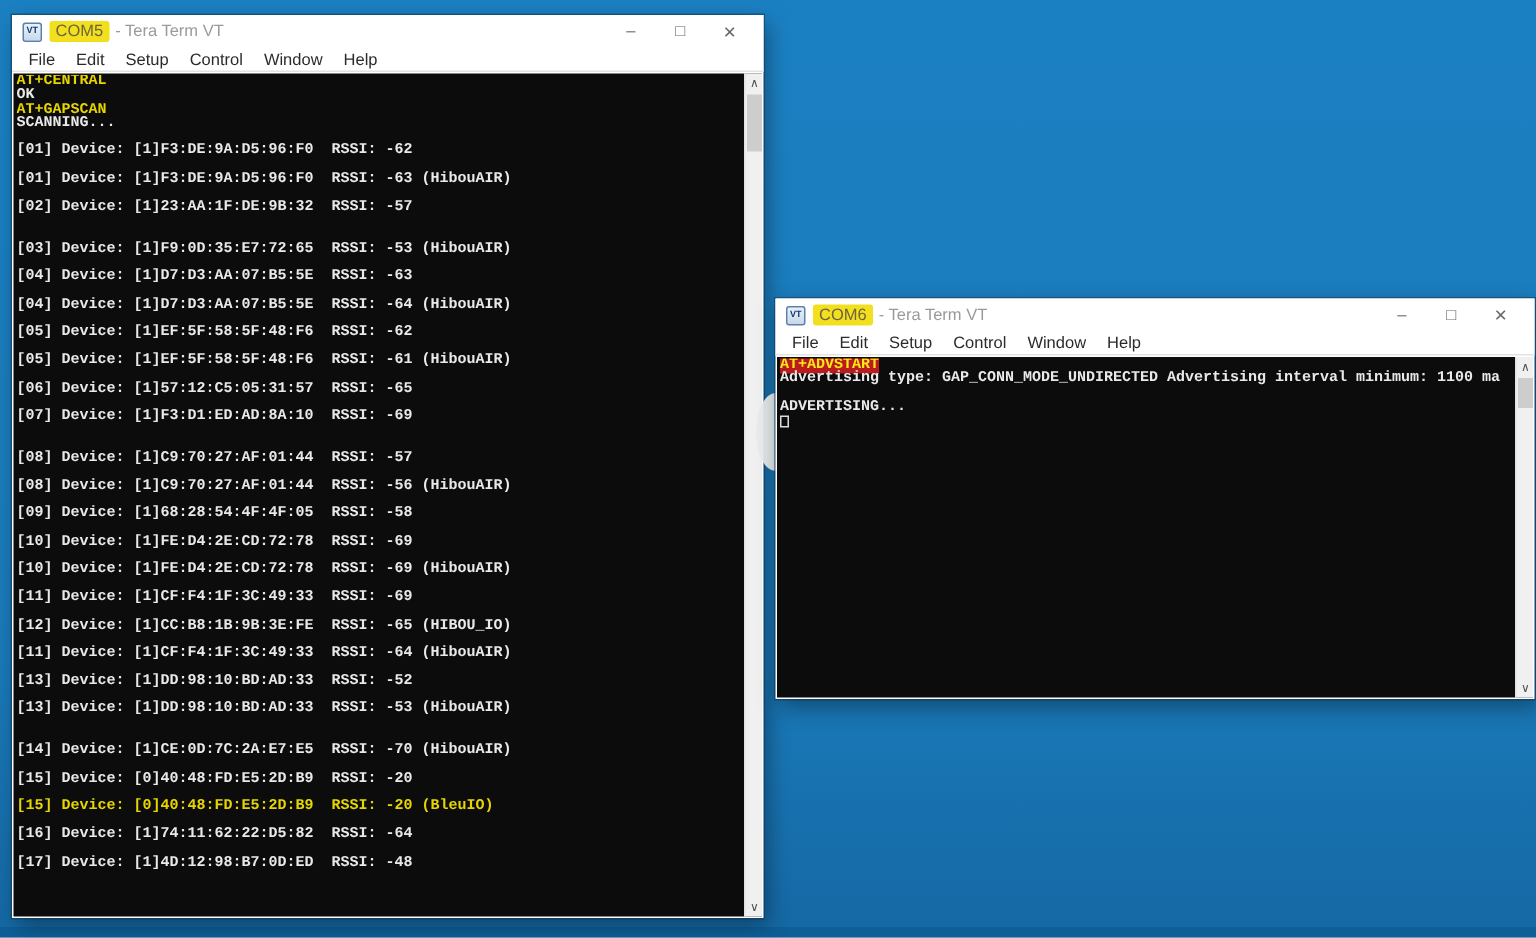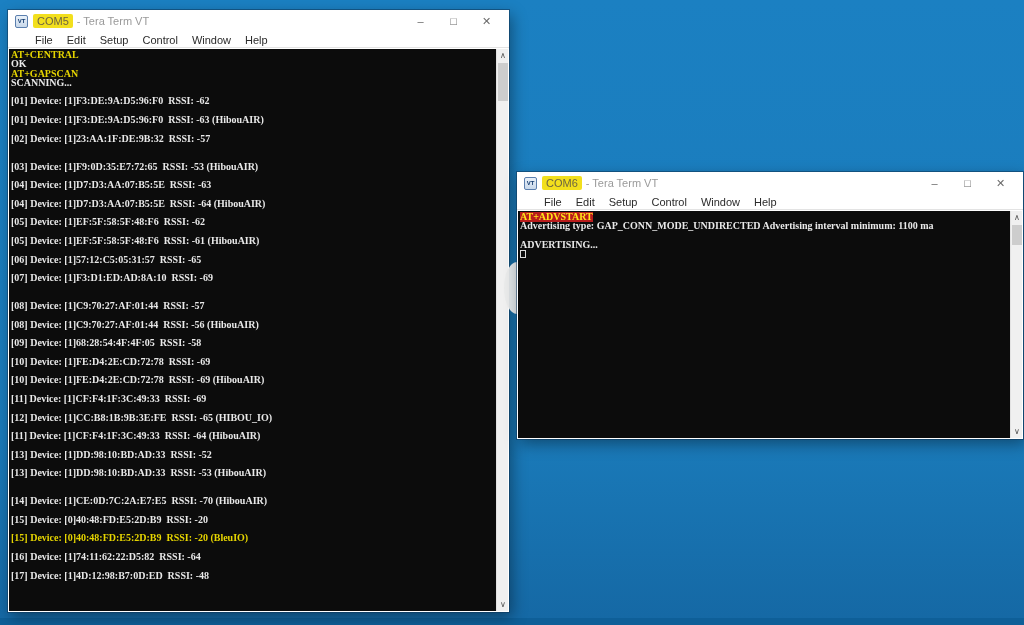--- a/index.html
+++ b/index.html
@@ -4,39 +4,39 @@
 <style>
   * { margin:0; padding:0; box-sizing:border-box; }
   html,body { width:1024px; height:625px; overflow:hidden; font-family:"Liberation Sans", sans-serif; }
   body { position:relative; background:linear-gradient(180deg,#1b80c2 0%,#1a7ab9 70%,#1568a4 100%); }
 
   .taskbar-strip { position:absolute; left:0; bottom:0; width:1024px; height:7px; background:#0e5f98; }
 
   .window { position:absolute; background:#ffffff;
             box-shadow:0 0 0 1px rgba(15,55,90,.55), 3px 5px 14px rgba(0,0,0,.38); }
   #win-left  { left:8px;   top:10px;  width:501px; height:602px; z-index:1; }
-  #win-right { left:517px; top:172px; width:506px; height:267px; z-index:3; }
+  #win-right { left:517px; top:199px; width:506px; height:267px; z-index:3; }
 
   .titlebar { height:22px; background:#ffffff; display:flex; align-items:center; position:relative; }
   .tt-icon { width:13px; height:13px; margin:0 5px 0 7px; background:linear-gradient(180deg,#e9f1f9,#c8d8ea);
              border:1px solid #5b7fae; border-radius:2px; display:flex; align-items:center; justify-content:center;
              font-size:6px; font-weight:bold; color:#123a6e; letter-spacing:0; }
   .title-text { font-size:11px; color:#9a9a9a; white-space:pre; }
   .title-hl { background:#f2df1d; color:#6e6540; padding:1px 4px; border-radius:2px; margin-right:1px; }
   .caption-btns { position:absolute; right:6px; top:0; height:22px; display:flex; }
   .cap-btn { width:33px; height:22px; display:flex; align-items:center; justify-content:center;
              font-size:11px; color:#6a6a6a; }
 
   .menubar { height:16px; background:#ffffff; border-bottom:1px solid #e3e3e3; display:flex; align-items:center;
-             padding-left:20px; }
+             padding-left:4px; }
   .menu-item { font-size:11px; color:#2b2b2b; padding:0 7px; }
 
   .term-wrap { position:absolute; left:1px; right:1px; bottom:1px; top:39px; background:#0c0c0c; }
   .term-lines { position:absolute; left:2px; top:1px; right:13px; bottom:0; overflow:hidden;
-                font-family:Liberation Serif, serif; font-size:10px; font-weight:bold; }
+                font-family:Liberation Mono, monospace; font-size:10px; font-weight:bold; }
   .tline { height:9.3px; line-height:9.3px; white-space:pre; }
   .w  { color:#e9e9e9;text-align:center; }
   .y  { color:#e6d500; }
   .yh { color:#ffe818; background:#b91c1c; }
   .cursor { display:inline-block; width:6px; height:8px; border:1px solid #dcdcdc; vertical-align:top; margin-top:0.5px; }
 
   .scrollbar { position:absolute; right:0; top:0; bottom:0; width:12px; background:#f0f0f0;
                border-left:1px solid #e2e2e2; }
   .sb-arrow { position:absolute; left:0; width:12px; height:13px; display:flex; align-items:center;
               justify-content:center; font-size:8px; color:#505050; font-family:"DejaVu Sans", sans-serif; }

